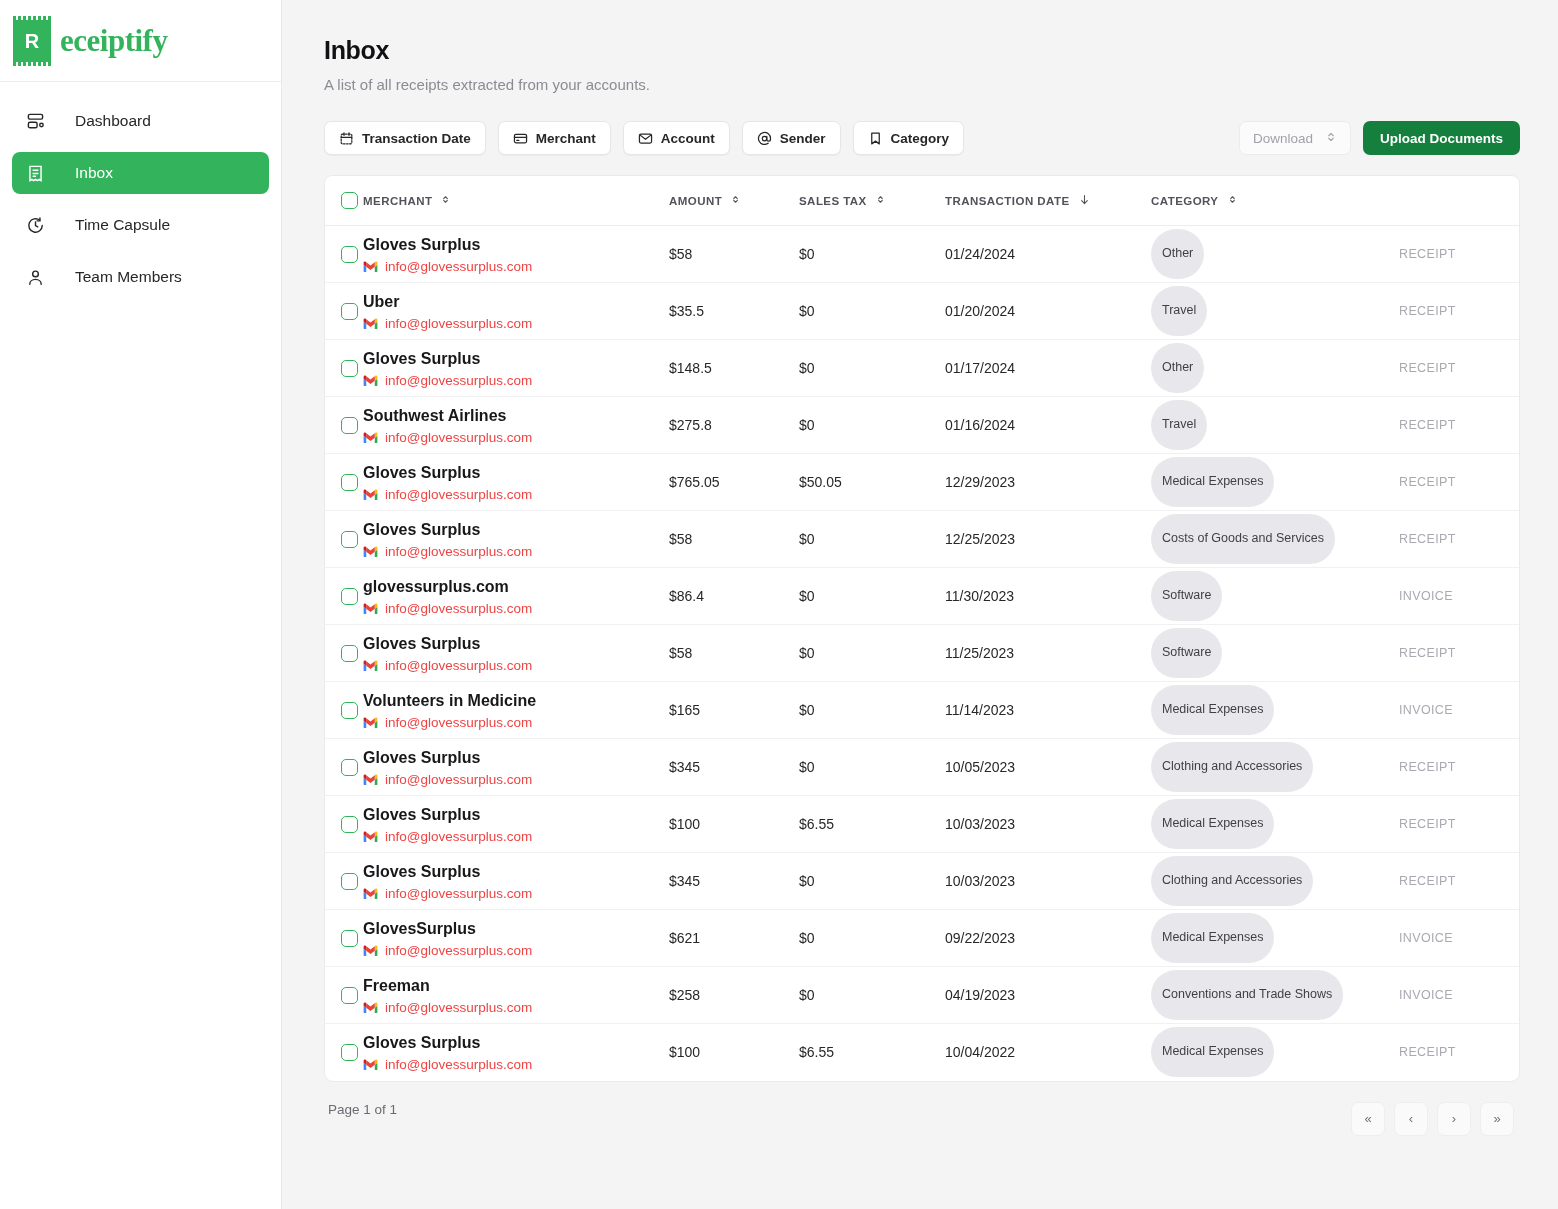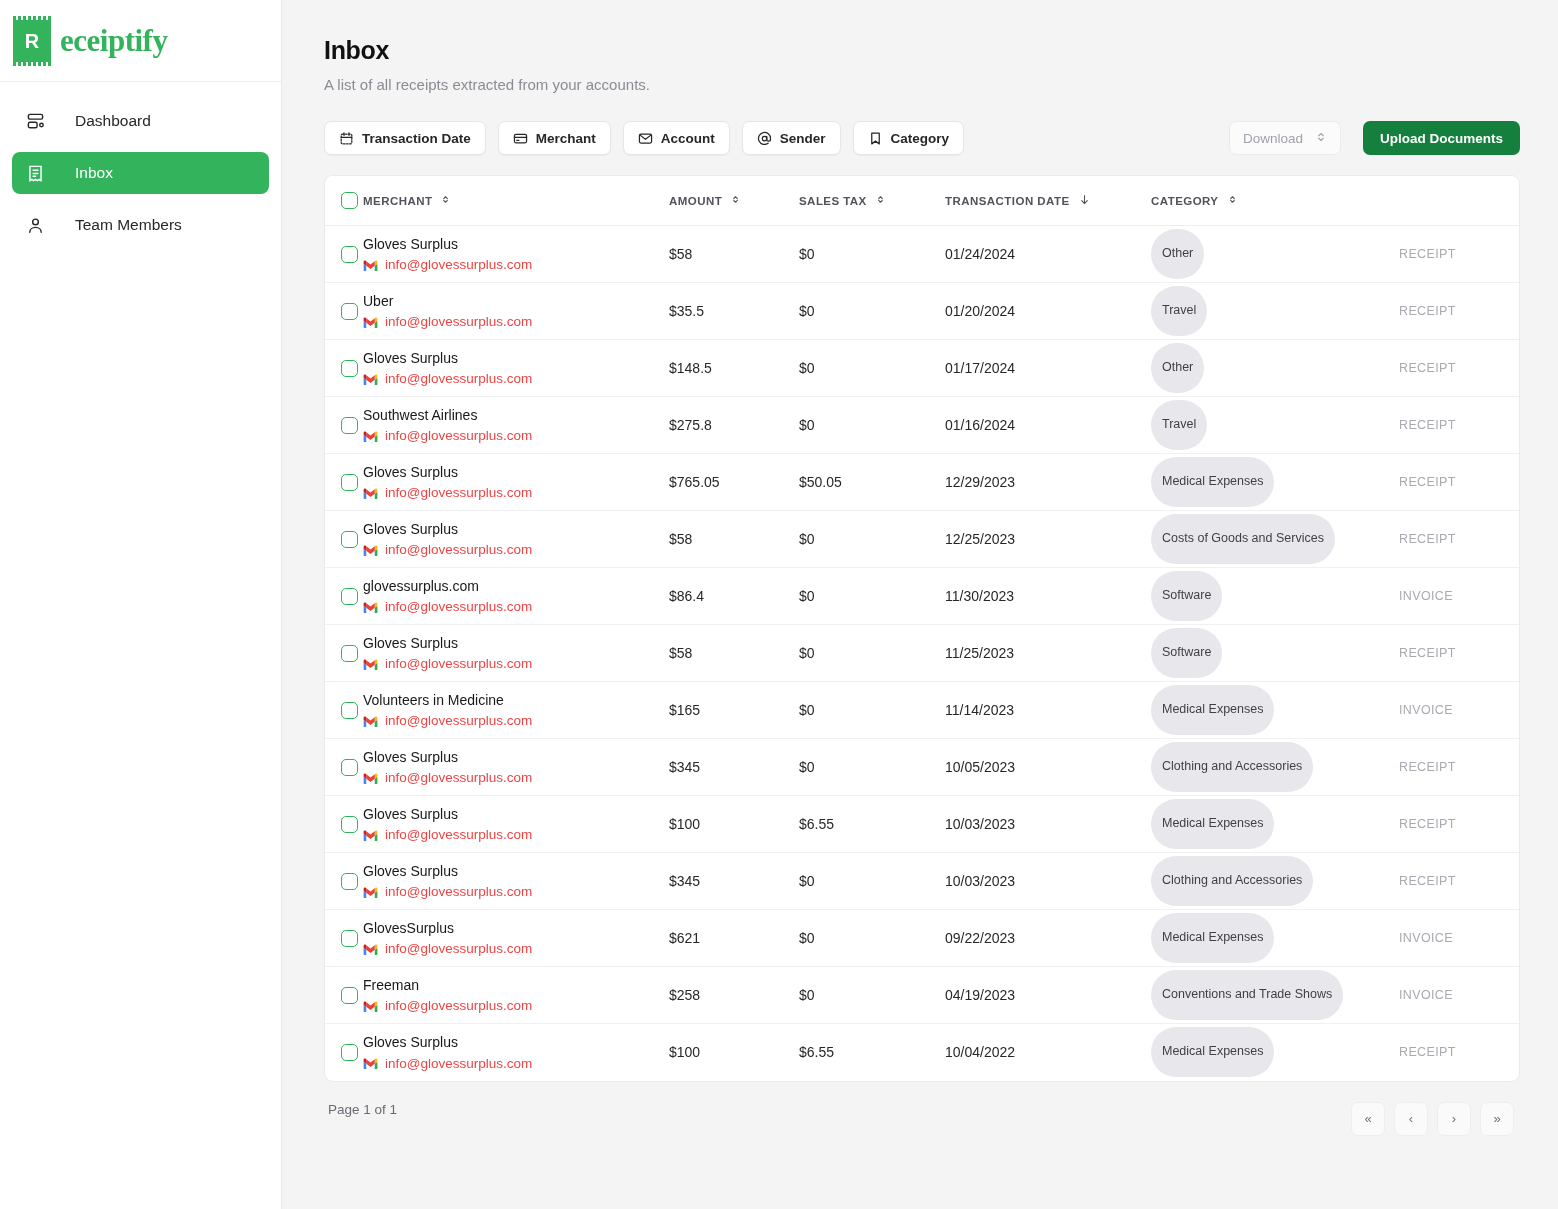--- a/index.html
+++ b/index.html
@@ -72,21 +72,21 @@
     background: #ffffff;
     border: 1px solid #e6e6e9;
     border-radius: 7px;
     display: inline-flex; align-items: center; gap: 8px;
     padding: 0 14px;
     font-size: 13.5px; font-weight: 600; color: #27272a;
     cursor: pointer;
     box-shadow: 0 1px 1px rgba(16,24,40,.04);
   }
   .chip svg { display: block; }
-  .toolbar-right { margin-left: auto; display: flex; align-items: center; gap: 22px; }
+  .toolbar-right { margin-left: auto; display: flex; align-items: center; gap: 12px; }
   .btn-download {
     height: 34px; background: #fbfbfc; border: 1px solid #ebebee; border-radius: 7px;
     display: inline-flex; align-items: center; gap: 12px;
     padding: 0 13px; font-size: 13.5px; color: #a1a1aa; font-weight: 500; cursor: pointer;
   }
   .btn-upload {
     height: 34px; background: #15803d; border: none; border-radius: 7px;
     display: inline-flex; align-items: center; padding: 0 17px;
     font-size: 13.5px; color: #fff; font-weight: 700; cursor: pointer;
   }
@@ -126,21 +126,21 @@
   }
   tbody tr:last-child td { border-bottom: none; }
 
   .cb {
     width: 17px; height: 17px;
     border: 1.6px solid #33b45c;
     border-radius: 5px;
     background: #fff;
     display: block; cursor: pointer;
   }
-  .merchant-name { font-size: 14px; font-weight: 400; color: #18181b; line-height: 1.25; }
+  .merchant-name { font-size: 16px; font-weight: 700; color: #18181b; line-height: 1.25; }
   .sender-line { display: flex; align-items: center; gap: 7px; margin-top: 4px; }
   .sender-mail { font-size: 13.5px; color: #ef4444; }
   .gmail-ic { width: 15px; height: 12px; display: block; flex: 0 0 15px; }
 
   .badge {
     display: inline-block;
     background: #e8e8ec;
     color: #3f3f46;
     border-radius: 999px;
     font-size: 12.5px;
@@ -200,20 +200,30 @@
       <div class="nav-item active">
         <span class="ic">
           <svg viewBox="0 0 24 24" width="19" height="19" fill="none" stroke="currentColor" stroke-width="1.8" stroke-linecap="round">
             <path d="M5 3h14v18l-2.3-1.6L14.3 21 12 19.4 9.7 21l-2.4-1.6L5 21z"></path>
             <path d="M9 8h6M9 12h6M9 15.5h3"></path>
           </svg>
         </span>
         <span>Inbox</span>
       </div>
 
+      <div class="nav-item">
+        <span class="ic">
+          <svg viewBox="0 0 24 24" width="19" height="19" fill="none" stroke="currentColor" stroke-width="1.8" stroke-linecap="round">
+            <path d="M20.5 12a8.5 8.5 0 1 1-3.1-6.6"></path>
+              <path d="M17.6 2.6v3.6h-3.6"></path>
+              <path d="M12 7.6V12l2.8 1.7"></path>
+          </svg>
+        </span>
+        <span>Time Capsule</span>
+      </div>
 
       <div class="nav-item">
         <span class="ic">
           <svg viewBox="0 0 24 24" width="19" height="19" fill="none" stroke="currentColor" stroke-width="1.8" stroke-linecap="round">
             <circle cx="12" cy="7.5" r="3.6"></circle>
               <path d="M4.8 20.5c0-3.6 3.2-6.1 7.2-6.1s7.2 2.5 7.2 6.1"></path>
           </svg>
         </span>
         <span>Team Members</span>
       </div>

